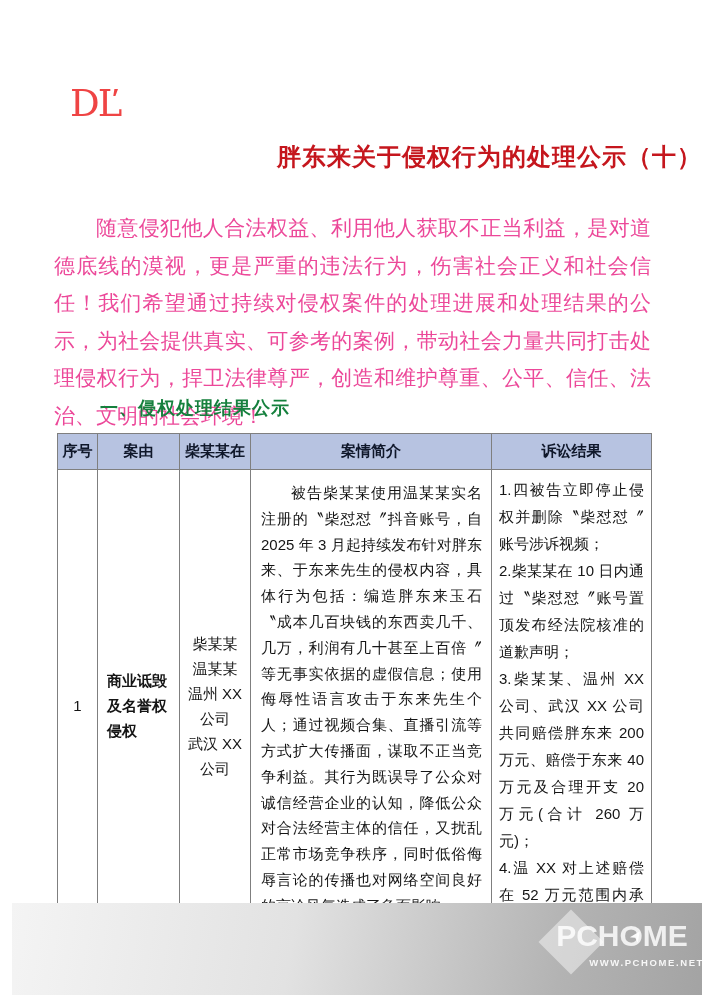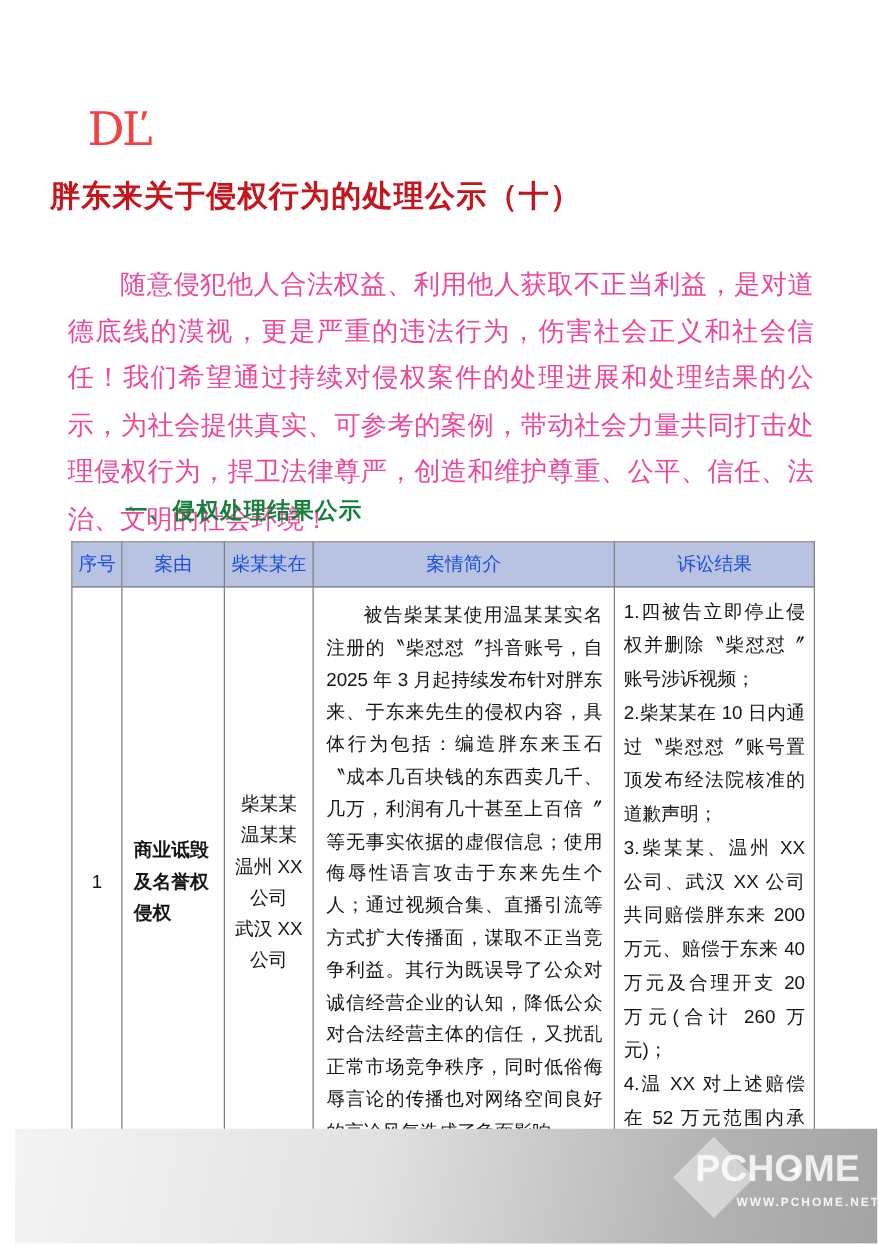--- a/index.html
+++ b/index.html
@@ -25,21 +25,21 @@
     font-weight: 400;
     color: #ef4444;
     letter-spacing: -2px;
   }
 
   .title {
     position: absolute;
     top: 141px;
     left: 0;
     width: 100%;
-    text-align: left;
+    text-align: right;
     font-size: 24px;
     font-weight: bold;
     letter-spacing: 1px;
     color: #c5161d;
     padding-left: 40px;
   }
 
   .intro {
     position: absolute;
     top: 209px;
@@ -73,23 +73,23 @@
     border-collapse: collapse;
     table-layout: fixed;
     font-size: 15px;
   }
   table.results th, table.results td {
     border: 1px solid #7f7f7f;
   }
   table.results th {
     background: #b7c3e1;
     height: 36px;
-    font-weight: normal;
-    text-align: center;
-    color: #1d4ed8;
+    font-weight: bold;
+    text-align: center;
+    color: #0f172a;
   }
   td.cell-index {
     text-align: center;
     vertical-align: middle;
     font-size: 15px;
   }
   td.cell-cause {
     vertical-align: middle;
     text-align: left;
     padding: 4px 4px 4px 9px;

